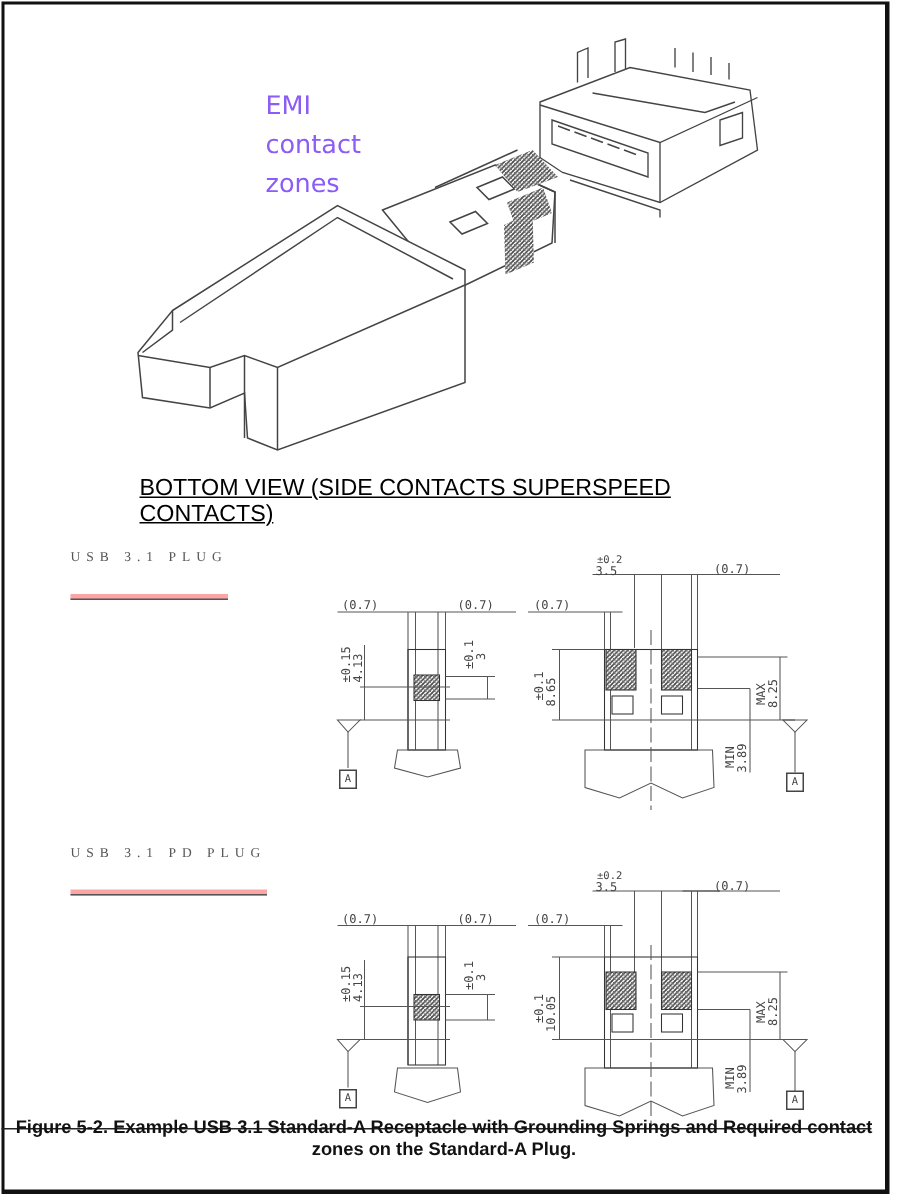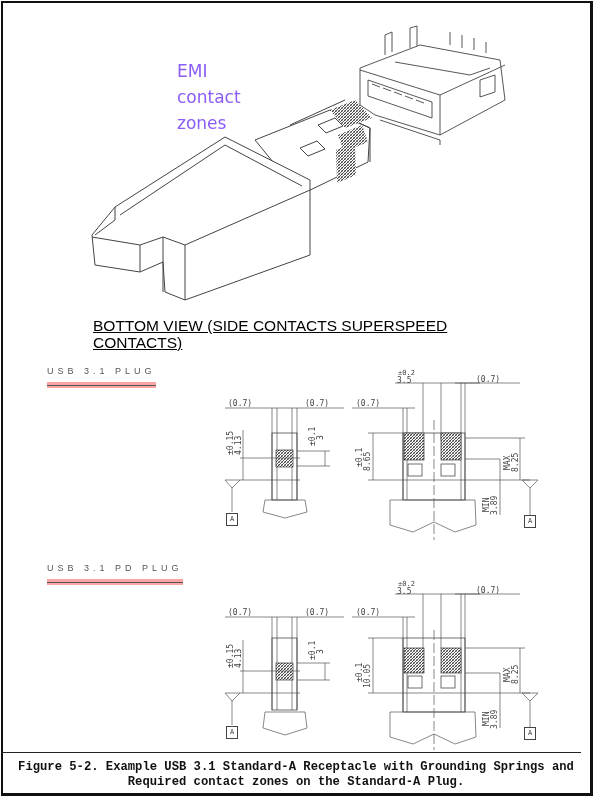--- a/index.html
+++ b/index.html
@@ -1,27 +1,27 @@
 <!DOCTYPE html>
 <html><head>
 <meta charset="utf-8">
 <style>
   html, body { margin: 0; padding: 0; background: #fff; }
   body { width: 601px; height: 802px; position: relative; overflow: hidden; font-family: "Liberation Sans", sans-serif; }
   .frame { position: absolute; left: 1px; top: 1px; width: 592px; height: 795px; border: 2px solid #111; border-right-width: 3px; border-bottom-width: 3px; background: #fff; box-sizing: border-box; }
   .emi-label { position: absolute; left: 177px; top: 58px; font-family: "DejaVu Sans", sans-serif; font-size: 17px; line-height: 26px; color: #8b5cf6; }
   .emi-label div { white-space: nowrap; }
   .bottom-view { position: absolute; left: 93px; top: 317px; font-size: 15.5px; line-height: 17px; color: #000; text-decoration: underline; width: 380px; }
-  .section-title { position: absolute; font-family: Liberation Sans, sans-serif; font-size: 9px; letter-spacing: 4px; color: #555; border-bottom: 6px solid #fca5a5; padding-bottom: 6px; }
+  .section-title { position: absolute; font-family: Liberation Serif, serif; font-size: 9px; letter-spacing: 4px; color: #555; border-bottom: 4px solid #fca5a5; padding-bottom: 20px; }
   .section-title::after { content: ""; position: absolute; left: 0; right: 0; bottom: -4px; border-bottom: 1px solid #555; }
   .dim { position: absolute; font-family: "DejaVu Sans Mono", monospace; font-size: 8px; color: #444; white-space: nowrap; }
   .dim.vert { transform: rotate(-90deg); transform-origin: left top; }
   .datum { position: absolute; width: 10px; height: 11px; border: 1px solid #444; font-family: "DejaVu Sans Mono", monospace; font-size: 7px; color: #444; text-align: center; line-height: 11px; }
   .caption-rule { position: absolute; left: 1px; top: 752px; width: 580px; border-top: 1px solid #222; }
-  .caption { position: absolute; left: 6px; top: 760px; width: 580px; text-align: center; font-size: 12.2px; font-weight: bold; line-height: 15px; color: #111; font-family: Liberation Mono, monospace; }
+  .caption { position: absolute; left: 6px; top: 744px; width: 580px; text-align: center; font-size: 12.2px; font-weight: bold; line-height: 15px; color: #111; }
   svg { position: absolute; left: 0; top: 0; }
 </style>
 </head>
 <body>
 
 <div class="frame"></div>
 
 <svg width="601" height="802">
   <defs>
     <pattern id="hatch" width="3" height="3" patternUnits="userSpaceOnUse">

